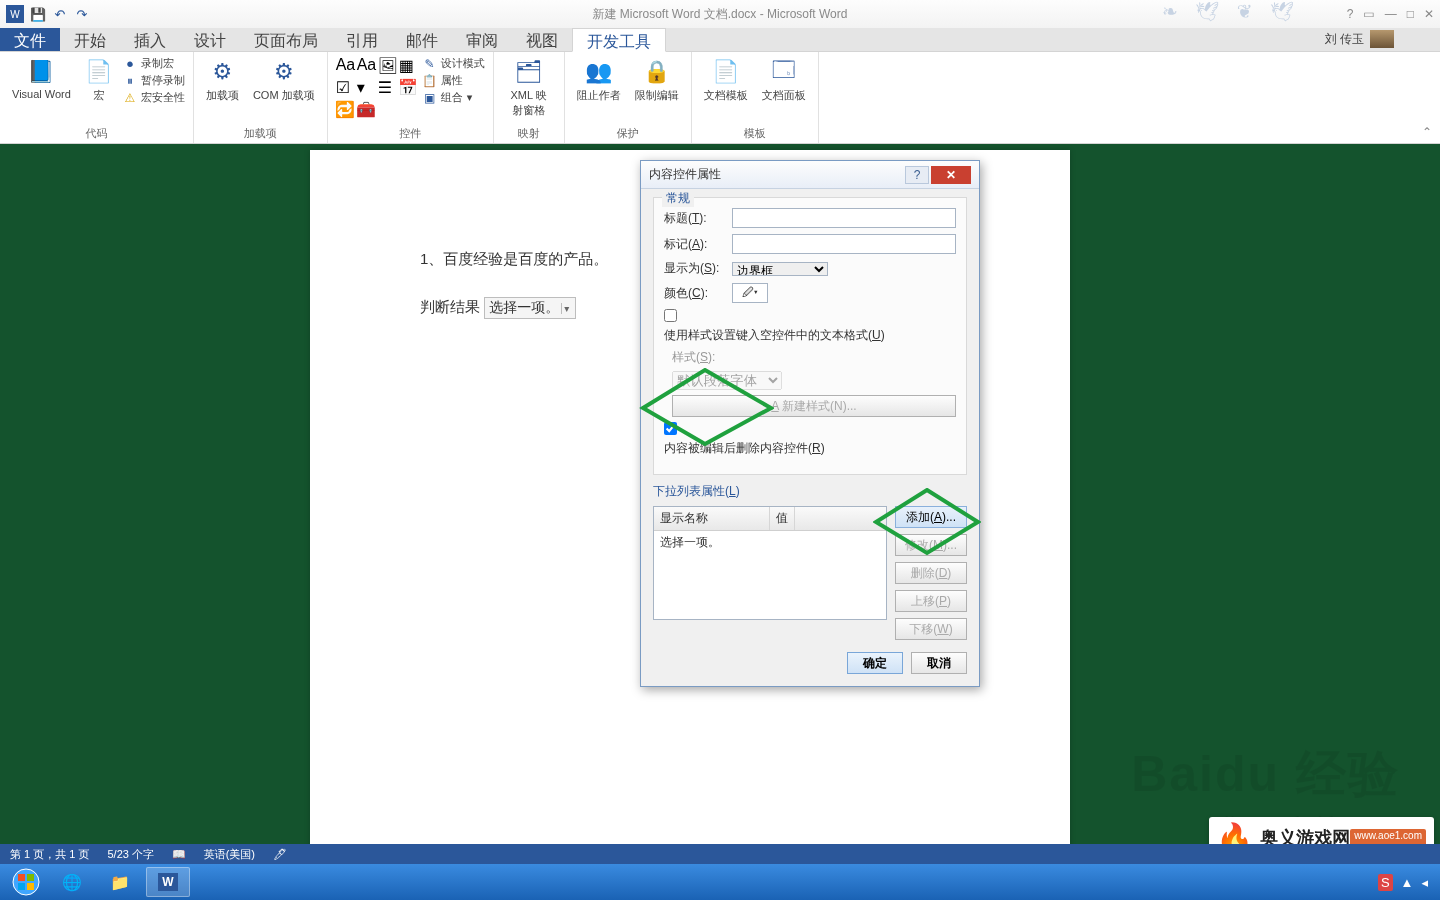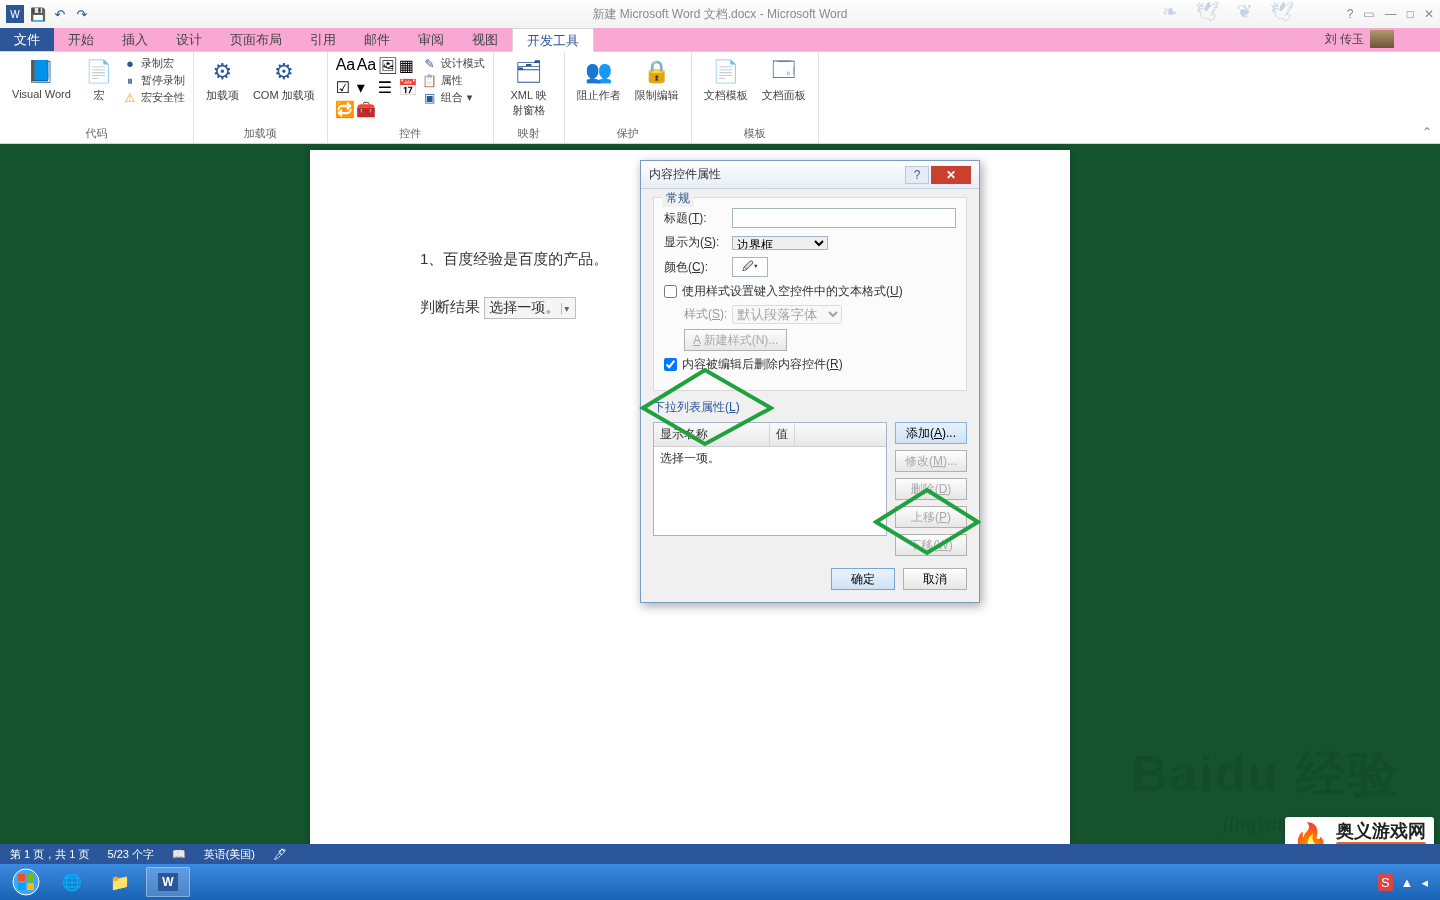--- a/index.html
+++ b/index.html
@@ -9,21 +9,21 @@
 .titlebar { height: 28px; background: linear-gradient(#fdfdfd,#f3f3f3); display: flex; align-items: center; padding: 0 6px; font-size: 12px; color: #666; position: relative; }
 .titlebar .qat { display: flex; gap: 6px; align-items: center; }
 .titlebar .qat-icon { width: 16px; height: 16px; display: inline-flex; align-items: center; justify-content: center; font-size: 13px; color: #2a579a; }
 .titlebar .doc-title { position: absolute; left: 50%; transform: translateX(-50%); color: #8a8a8a; font-size: 12px; }
 .titlebar .window-ctrls { position: absolute; right: 6px; display: flex; gap: 10px; color: #888; font-size: 12px; }
 .titlebar .decor { position: absolute; right: 140px; top: 0; color: #c7d3e3; font-size: 19px; letter-spacing: 6px; }
 .user-area { position: absolute; right: 46px; top: 30px; font-size: 12px; color: #444; display: flex; align-items: center; gap: 6px; }
 .user-area .avatar { width: 24px; height: 18px; background: linear-gradient(#b6986e,#6c5437); }
 
 
-.tabs { height: 24px; background: #f9a8d4; display: flex; padding-left: 0; font-size: 13px; border-bottom: 1px solid #d4d4d4; }
+.tabs { height: 24px; background: #e5e5e5; display: flex; padding-left: 0; font-size: 16px; border-bottom: 1px solid #d4d4d4; }
 .tab { padding: 3px 14px; color: #444; cursor: pointer; }
 .tab.file { background: #2b579a; color: #fff; }
 .tab.active { border: 1px solid #d4d4d4; border-bottom: 1px solid #fff; background: #fff; color: #2b579a; margin-bottom: -1px; }
 
 
 .ribbon { height: 92px; background: #fff; border-bottom: 1px solid #d4d4d4; display: flex; position: relative; }
 .group { border-right: 1px solid #e1e1e1; padding: 4px 8px 2px; display: flex; flex-direction: column; justify-content: space-between; }
 .group-label { font-size: 11px; color: #666; text-align: center; padding-top: 2px; }
 .group-body { display: flex; align-items: flex-start; gap: 6px; }
 .big-btn { display: flex; flex-direction: column; align-items: center; gap: 2px; font-size: 11px; color: #444; padding: 2px 4px; cursor: pointer; }
@@ -47,37 +47,37 @@
 .dlg-title .dlg-help { width: 24px; height: 18px; background: #e7ecf4; border: 1px solid #b9c8dc; display: flex; align-items: center; justify-content: center; font-size: 12px; color: #3b5e90; }
 .dlg-title .dlg-close { width: 40px; height: 18px; background: #c94030; color: #fff; display: flex; align-items: center; justify-content: center; font-weight: bold; margin-left: 2px; }
 .dlg-body { padding: 8px 12px 12px; }
 .fieldset { border: 1px solid #d9d9d9; background: #fbfbfb; padding: 10px 10px 12px; margin-bottom: 8px; position: relative; }
 .legend { position: absolute; top: -8px; left: 8px; background: #f0f0f0; padding: 0 4px; font-size: 12px; color: #2b579a; }
 .form-row { display: flex; align-items: center; margin-bottom: 6px; gap: 6px; }
 .form-row label { width: 62px; text-align: left; }
 .form-row input[type=text], .form-row select.wide { flex: 1; height: 20px; border: 1px solid #a7b4c4; padding: 0 3px; font-size: 12px; }
 .form-row select { height: 14px; border: 1px solid #a7b4c4; font-size: 12px; }
 .color-btn { width: 36px; height: 20px; border: 1px solid #a7b4c4; background: #fff; display: inline-flex; align-items: center; justify-content: center; font-size: 11px; }
-.chk-row { display: flex; align-items: center; gap: 5px; margin: 5px 0; }
-.chk-row.indent { margin-left: 20px; }
+.chk-row { display: flex; gap: 5px; margin: 5px 0; flex-direction: column; }
+.chk-row.indent { margin-left: 8px; }
 .chk-row input[type=checkbox] { width: 13px; height: 13px; }
 .btn-small { height: 22px; padding: 0 8px; border: 1px solid #b0b0b0; background: linear-gradient(#fdfdfd,#e6e6e6); font-size: 12px; cursor: pointer; }
 .btn-small:disabled { color: #aaa; }
 .section-label { font-size: 12px; color: #2b579a; margin: 4px 0 6px; }
 .list-area { display: flex; gap: 8px; }
 .list-table { flex: 1; border: 1px solid #a7b4c4; background: #fff; height: 114px; overflow: hidden; }
 .list-table .hdr { display: flex; background: linear-gradient(#fafafa,#e8e8e8); border-bottom: 1px solid #cfcfcf; font-size: 12px; }
 .list-table .hdr div { padding: 3px 6px; border-right: 1px solid #d6d6d6; }
 .list-table .hdr div:first-child { width: 50%; }
 .list-table .row { padding: 3px 6px; font-size: 12px; }
 .list-btns { display: flex; flex-direction: column; gap: 6px; width: 72px; }
 .list-btns .btn-small { width: 100%; }
 .list-btns .btn-small.hl { background: linear-gradient(#e8f1fb,#cfe2f6); border-color: #8ab0dc; }
 .dlg-footer { display: flex; justify-content: flex-end; gap: 8px; margin-top: 12px; }
-.dlg-footer .btn-small { width: 64px; }
+.dlg-footer .btn-small { width: 56px; font-weight: bold; }
 .dlg-footer .btn-small.primary { background: linear-gradient(#eaf3fc,#cfe2f6); border-color: #79a6d8; }
 
 
 .anno { position: absolute; stroke: #1fa13e; stroke-width: 4; fill: none; pointer-events: none; }
 
 
 .statusbar { position: absolute; left: 0; right: 0; bottom: 36px; height: 20px; background: #2b579a; color: #fff; font-size: 11px; display: flex; align-items: center; padding: 0 10px; gap: 18px; }
 .statusbar .sb-item { display: flex; align-items: center; gap: 4px; text-align: center; }
 
 
@@ -86,21 +86,21 @@
 .taskbar .tb-btn { width: 44px; height: 30px; display: flex; align-items: center; justify-content: center; border-radius: 2px; }
 .taskbar .tb-btn.active { background: rgba(255,255,255,.2); box-shadow: inset 0 0 0 1px rgba(255,255,255,.35); }
 .taskbar .tray { margin-left: auto; display: flex; align-items: center; gap: 8px; color: #fff; font-size: 11px; padding-right: 6px; }
 .taskbar .tray .tray-ico { font-size: 13px; }
 
 
 .wm1 { position: absolute; right: 40px; bottom: 92px; font-size: 50px; font-weight: bold; color: rgba(0,0,0,.08); letter-spacing: 2px; font-family: Arial, sans-serif; }
 .wm2 { position: absolute; right: 54px; bottom: 64px; font-size: 22px; color: rgba(0,0,0,.10); font-style: italic; font-family: Georgia, serif; }
 .logo-badge { position: absolute; right: 6px; bottom: 40px; display: flex; align-items: center; gap: 6px; background: #fff; padding: 4px 8px; border-radius: 3px; box-shadow: 0 1px 4px rgba(0,0,0,.25); }
 .logo-badge .flame { font-size: 30px; }
-.logo-badge .lt { display: flex; flex-direction: column; line-height: 1.1; }
+.logo-badge .lt { display: flex; flex-direction: row; line-height: 1.1; }
 .logo-badge .lt .cn { font-size: 18px; font-weight: bold; color: #222; }
 .logo-badge .lt .en { font-size: 10px; background: #d63; color: #fff; padding: 1px 4px; border-radius: 2px; }
 
 u { text-decoration: underline; }
 </style>
 </head>
 <body>
 
 <div class="titlebar">
   <div class="qat">
@@ -266,20 +266,24 @@
     </div>
   </div>
   <div class="dlg-body">
     <div class="fieldset">
       <span class="legend">常规</span>
       <div class="form-row">
           <label>标题(<u>T</u>):</label>
           <input type="text" style="">
         </div>
       <div class="form-row">
+          <label>标记(<u>A</u>):</label>
+          <input type="text" style="">
+        </div>
+      <div class="form-row">
           <label>显示为(<u>S</u>):</label>
           <select style="width:96px"><option>边界框</option></select>
         </div>
       <div class="form-row">
           <label>颜色(<u>C</u>):</label>
           <span class="color-btn">🖉▾</span>
         </div>
       <div class="chk-row">
           <input type="checkbox" style="">
           <span>使用样式设置键入空控件中的文本格式(<u>U</u>)</span>

